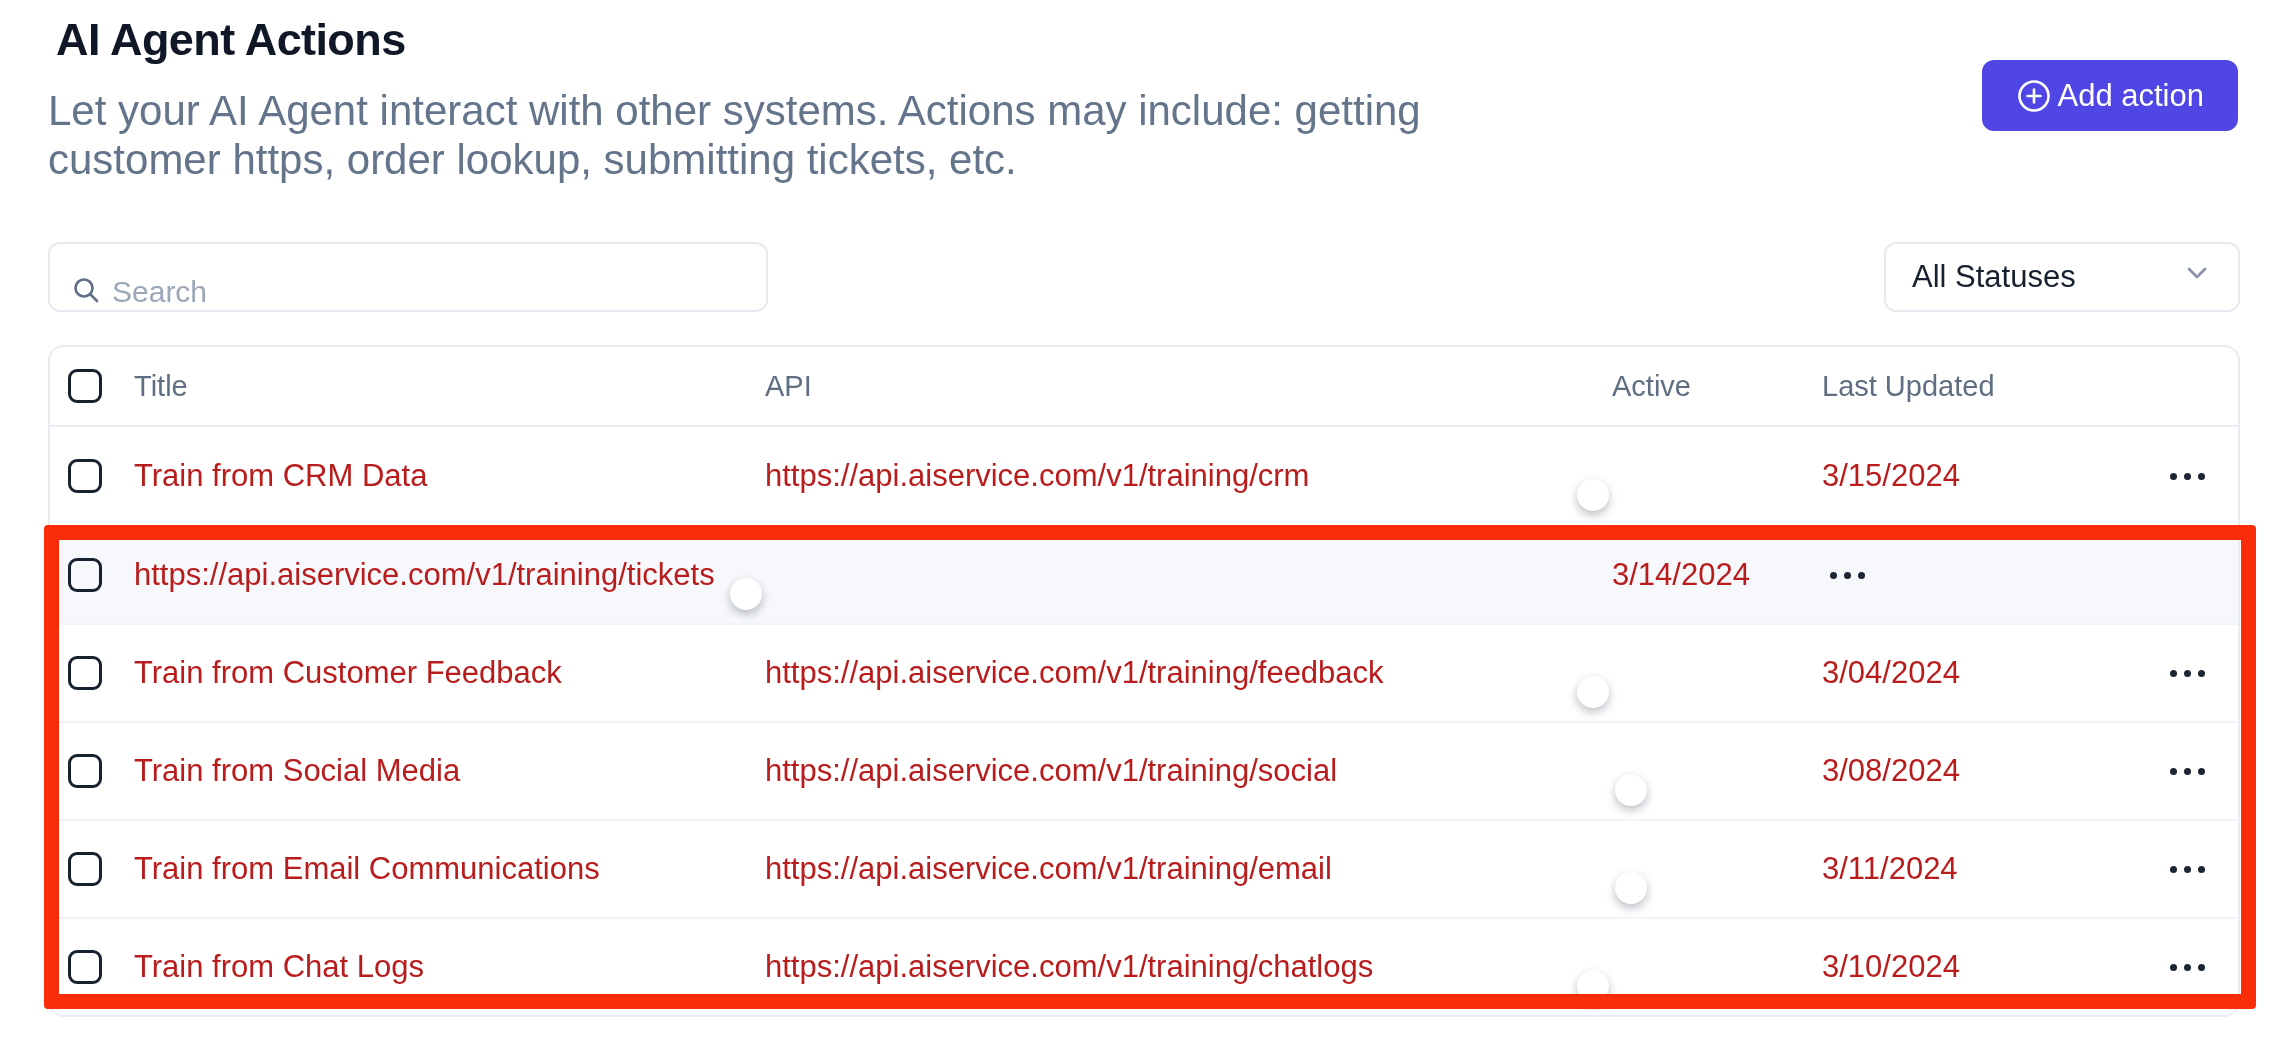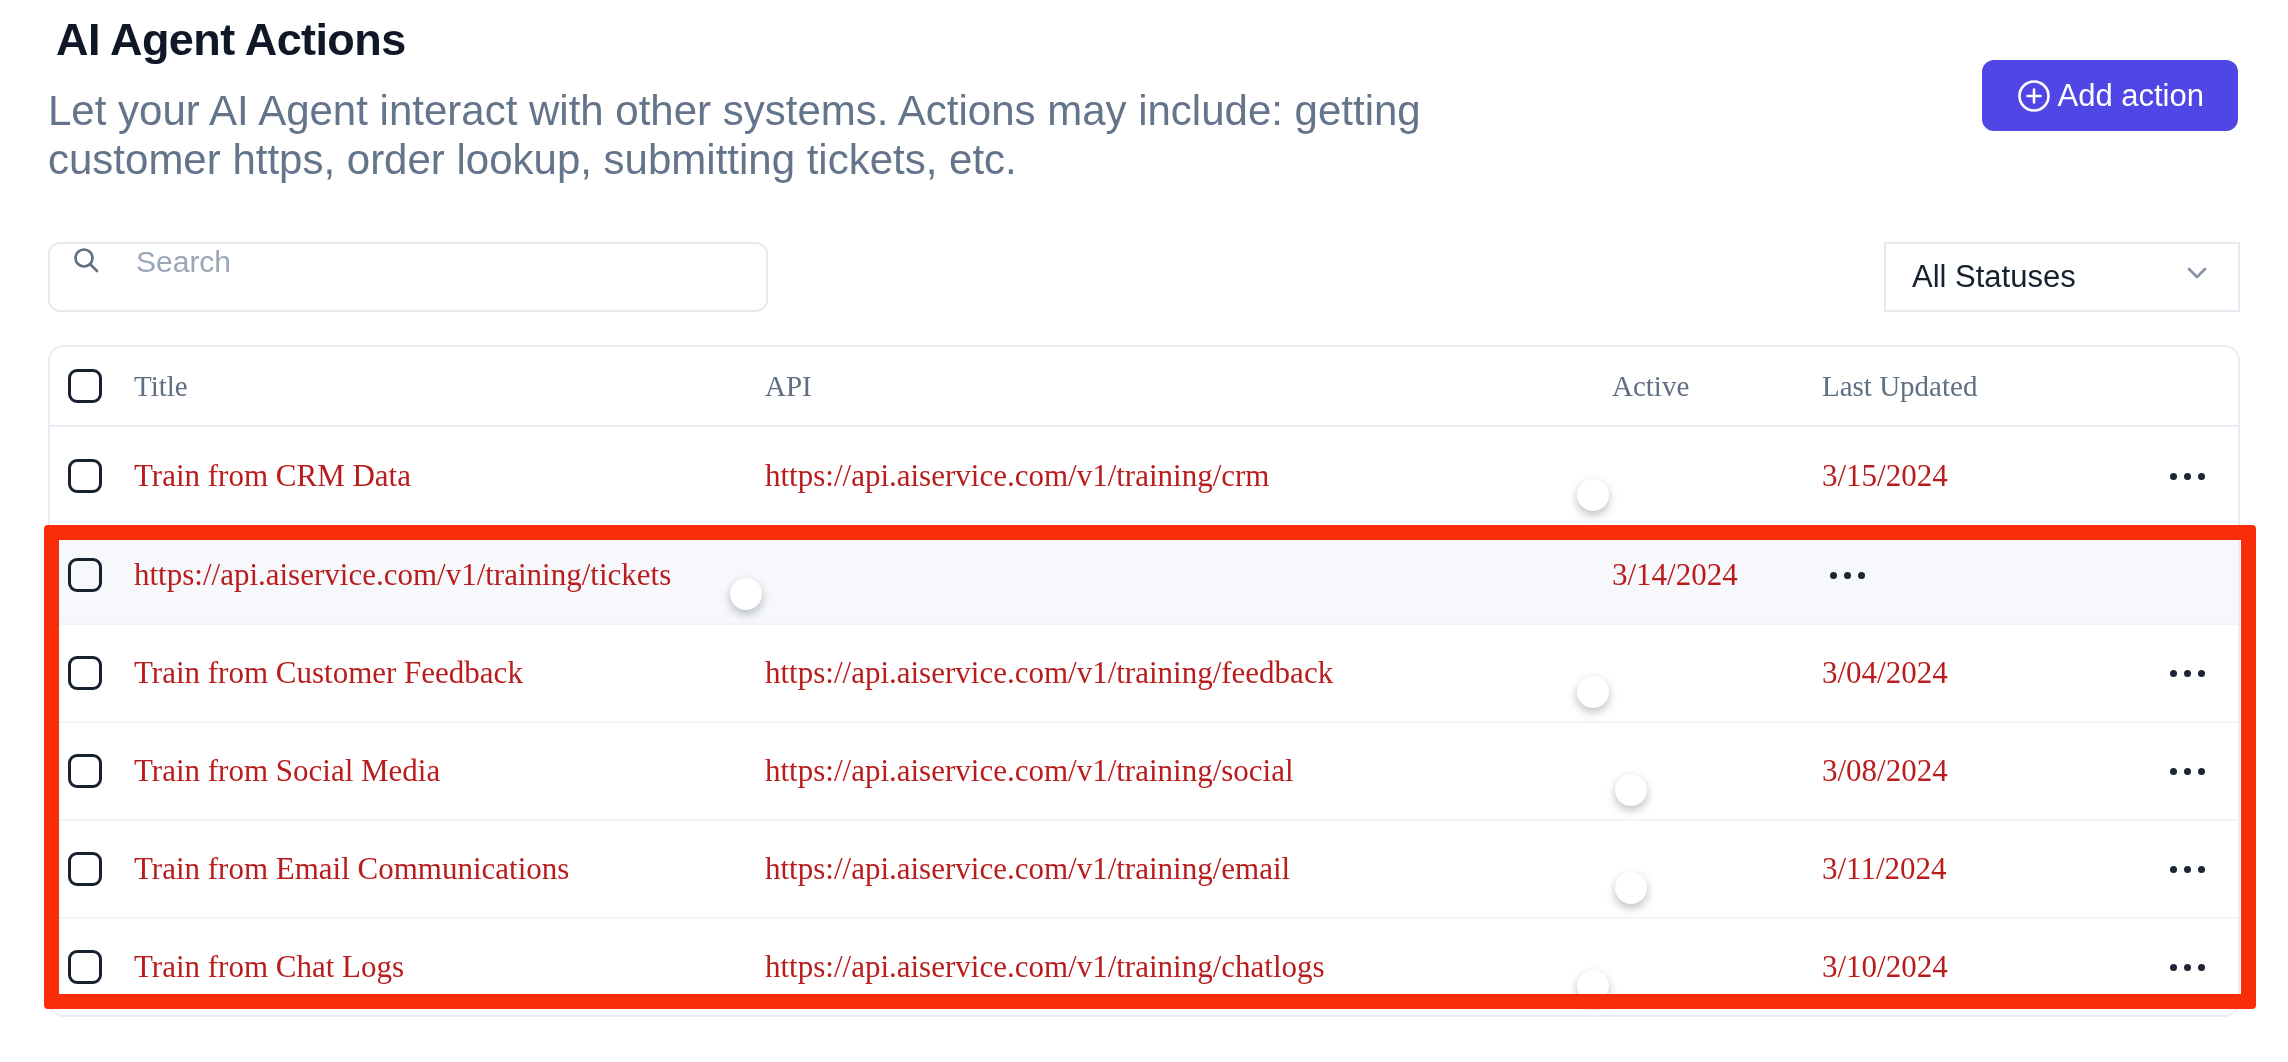--- a/index.html
+++ b/index.html
@@ -25,38 +25,38 @@
     display:flex; align-items:center; gap:6px; padding:0 34px;
     background:var(--accent,#4f46e5); color:#fff; border:none; border-radius:12px;
     font-family:inherit; font-size:31px; font-weight:400; cursor:pointer;
   }
   .add-btn svg { display:block; }
 
   
   .search-box {
     position:absolute; left:48px; top:242px; width:720px; height:70px;
     border:2px solid #e5e9f0; border-radius:12px; background:#fff;
-    display:flex; align-items:flex-start; padding:0 20px; gap:32px;
+    display:flex; align-items:flex-end; padding:0 20px; gap:8px;
   }
   .search-box input {
     border:none; outline:none; flex:1; font-family:inherit;
     font-size:30px; color:#16202e; background:transparent;
   }
   .search-box input::placeholder { color:#9aa7b8; }
   .status-select {
     position:absolute; left:1884px; top:242px; width:356px; height:70px;
-    border:2px solid #e5e9f0; border-radius:0; background:#fff;
+    border:2px solid #e5e9f0; border-radius:12px; background:#fff;
     display:flex; align-items:center; justify-content:space-between;
     padding:0 26px; font-size:31px; color:#16202e; cursor:pointer;
   }
 
   
   .table-card {
     position:absolute; left:48px; top:345px; width:2192px;
-    border:2px solid #e9edf3; border-radius:16px; background:#fff; overflow:hidden;font-family:Liberation Serif, serif;
+    border:2px solid #e9edf3; border-radius:16px; background:#fff; overflow:hidden;
   }
   .thead, .trow {
     display:grid;
     grid-template-columns:84px 631px 847px 210px 340px 1fr;
     align-items:center;
   }
   .thead { height:80px; border-bottom:2px solid #e9edf3; color:#5f6e82; font-size:29px; }
   .trow { height:98px; border-top:2px solid #f1f4f8; font-size:31px; color:#b91c1c; background:#fff; }
   .trow:first-child { border-top:none; }
   .trow.hovered { background:#f6f8fb; }

